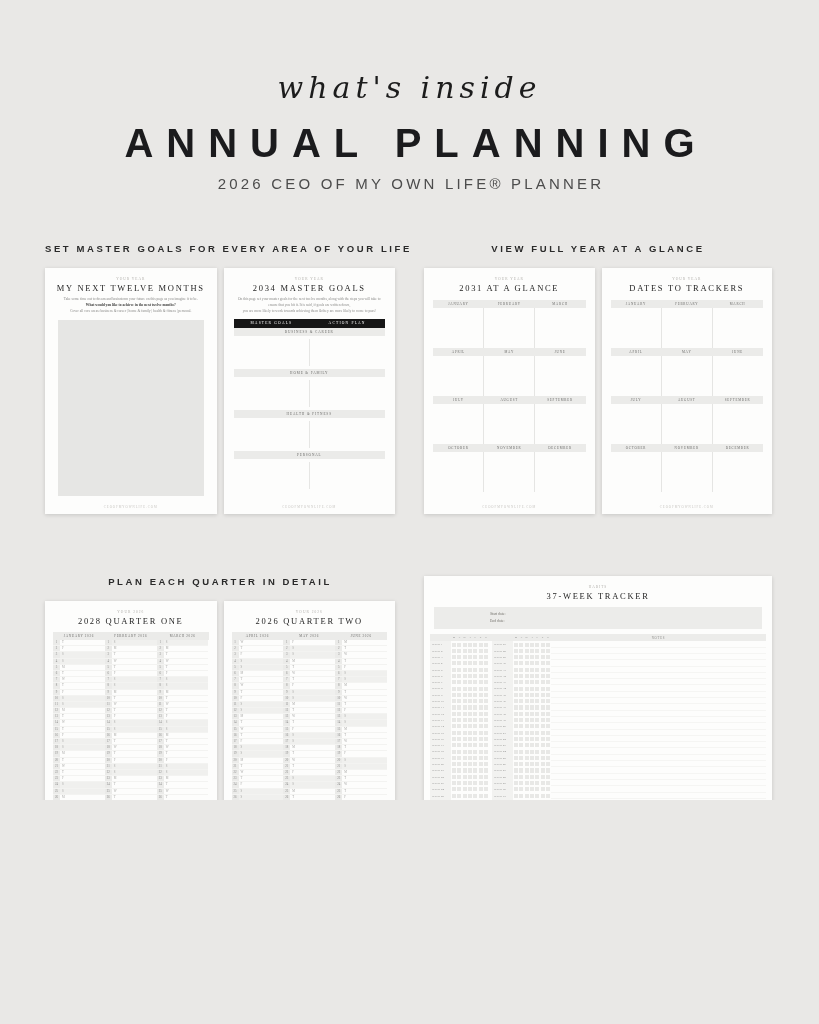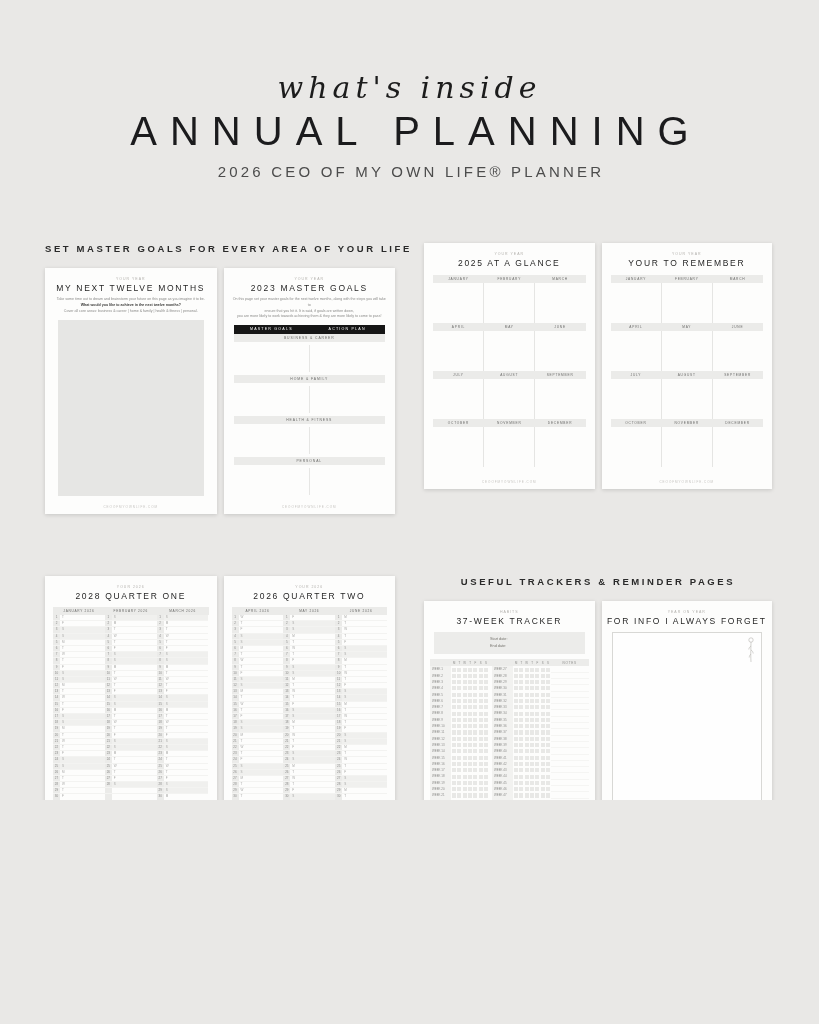--- a/index.html
+++ b/index.html
@@ -3,31 +3,31 @@
 <meta charset="utf-8">
 <style>
   html,body{margin:0;padding:0;background:#e9e8e6;}
   .canvas{position:relative;width:819px;height:800px;background:#e9e8e6;
     font-family:"Liberation Sans",sans-serif;overflow:hidden;}
 
   
   .hdr{position:absolute;top:0;left:0;right:0;text-align:center;}
   .script{margin-top:70px;font-family:"DejaVu Serif",serif;font-style:italic;
     font-size:30px;color:#1c1c1c;letter-spacing:5px;}
-  .title{margin:4px 0 0;font-size:40px;font-weight:400;letter-spacing:13px;
+  .title{margin:16px 0 0;font-size:40px;font-weight:700;letter-spacing:13px;
     text-indent:13px;color:#1b1b1d;}
   .subtitle{margin-top:9px;font-size:15px;letter-spacing:3.2px;text-indent:3px;color:#4c4c4c;}
 
   
   .quad{position:absolute;width:350px;}
   .q1{left:45px;top:243px}.q2{left:424px;top:243px;width:348px}
   .q3{left:45px;top:576px}.q4{left:424px;top:576px;width:348px}
   .sec-head{text-align:center;font-size:9.5px;letter-spacing:2.6px;font-weight:700;
     color:#2a2a2a;margin-bottom:14px;white-space:nowrap;}
-  .pair{display:flex;gap:7px;}
+  .pair{display:flex;gap:7px;font-family:Liberation Serif, serif;}
   .sheet{flex:1;height:246px;background:#fdfdfc;box-shadow:0 1px 4px rgba(0,0,0,.15);
     position:relative;display:flex;flex-direction:column;overflow:hidden;}
 
   
   .eyebrow{margin-top:9px;text-align:center;font-size:3.5px;letter-spacing:1px;color:#b3b1ad;}
   .ptitle{margin-top:2px;text-align:center;font-size:8.5px;letter-spacing:1.7px;
     color:#1f1f1f;font-weight:500;}
   .intro{margin-top:4px;text-align:center;font-size:3.6px;line-height:1.6;color:#8a8a88;
     padding:0 8px;}
   .intro .b{font-weight:700;color:#3a3a38;}
@@ -112,21 +112,21 @@
           <div>Take some time out to dream and brainstorm your future on this page as you imagine it to be.</div>
           <div class="b">What would you like to achieve in the next twelve months?</div>
           <div>Cover all core areas: business &amp; career | home &amp; family | health &amp; fitness | personal.</div>
         </div>
         <div class="bigbox"></div>
         <div class="pfoot">CEOOFMYOWNLIFE.COM</div>
       </div>
 
       <div class="sheet">
         <div class="eyebrow">YOUR YEAR</div>
-        <div class="ptitle">2023 MASTER GOALS</div>
+        <div class="ptitle">2034 MASTER GOALS</div>
         <div class="intro">
           <div>On this page set your master goals for the next twelve months, along with the steps you will take to</div>
           <div>ensure that you hit it. It is said, if goals are written down,</div>
           <div>you are more likely to work towards achieving them &amp; they are more likely to come to pass!</div>
         </div>
         <div class="goalbar">
           <span>MASTER GOALS</span>
           <span>ACTION PLAN</span>
         </div>
         <div>
@@ -139,25 +139,26 @@
             <div class="cat-bar">PERSONAL</div>
             <div class="cat-space"></div>
           </div>
         <div class="pfoot">CEOOFMYOWNLIFE.COM</div>
       </div>
 
     </div>
   </section>
 
   <section class="quad q2">
+    <div class="sec-head">VIEW FULL YEAR AT A GLANCE</div>
     <div class="pair">
 
       <div class="sheet">
         <div class="eyebrow">YOUR YEAR</div>
-        <div class="ptitle">2025 AT A GLANCE</div>
+        <div class="ptitle">2031 AT A GLANCE</div>
         <div class="mgrid">
             <div class="mg-bar">
               <span>JANUARY</span>
               <span>FEBRUARY</span>
               <span>MARCH</span>
             </div>
             <div class="mg-cells">
               <div class="mg-cell"></div>
               <div class="mg-cell"></div>
               <div class="mg-cell"></div>
@@ -191,21 +192,21 @@
               <div class="mg-cell"></div>
               <div class="mg-cell"></div>
               <div class="mg-cell"></div>
             </div>
           </div>
         <div class="pfoot">CEOOFMYOWNLIFE.COM</div>
       </div>
 
       <div class="sheet">
         <div class="eyebrow">YOUR YEAR</div>
-        <div class="ptitle">YOUR TO REMEMBER</div>
+        <div class="ptitle">DATES TO TRACKERS</div>
         <div class="mgrid">
             <div class="mg-bar">
               <span>JANUARY</span>
               <span>FEBRUARY</span>
               <span>MARCH</span>
             </div>
             <div class="mg-cells">
               <div class="mg-cell"></div>
               <div class="mg-cell"></div>
               <div class="mg-cell"></div>
@@ -241,20 +242,21 @@
               <div class="mg-cell"></div>
             </div>
           </div>
         <div class="pfoot">CEOOFMYOWNLIFE.COM</div>
       </div>
 
     </div>
   </section>
 
   <section class="quad q3">
+    <div class="sec-head">PLAN EACH QUARTER IN DETAIL</div>
     <div class="pair">
 
       <div class="sheet">
         <div class="eyebrow">YOUR 2026</div>
         <div class="ptitle">2028 QUARTER ONE</div>
         <div class="qtable">
             <div class="q-head">
               <span>JANUARY 2026</span>
               <span>FEBRUARY 2026</span>
               <span>MARCH 2026</span>
@@ -1141,21 +1143,20 @@
               </div>
             </div>
           </div>
         <div class="pfoot">CEOOFMYOWNLIFE.COM</div>
       </div>
 
     </div>
   </section>
 
   <section class="quad q4">
-    <div class="sec-head">USEFUL TRACKERS &amp; REMINDER PAGES</div>
     <div class="pair">
 
       <div class="sheet">
         <div class="eyebrow">HABITS</div>
         <div class="ptitle">37-WEEK TRACKER</div>
         <div class="ttop">
           <div>Start date:</div>
           <div>End date:</div>
         </div>
         <div class="ttable">
@@ -1804,33 +1805,17 @@
                 <div class="t-box"></div>
                 <div class="t-box"></div>
                 <div class="t-box"></div>
               </div>
               <div class="t-notescell"></div>
             </div>
           </div>
         <div class="pfoot">CEOOFMYOWNLIFE.COM</div>
       </div>
 
-      <div class="sheet">
-        <div class="eyebrow">YEAR ON YEAR</div>
-        <div class="ptitle">FOR INFO I ALWAYS FORGET</div>
-        <div class="infobox">
-          <svg class="sprig" width="10" height="26" viewBox="0 0 10 26">
-            <g stroke="#b5b3af" fill="none" stroke-width="0.6">
-              <circle cx="5" cy="3" r="2.2"></circle>
-              <path d="M5 5 C5 10 4.5 16 5 25"></path>
-              <path d="M5 9 C3.5 10 3 11 2.8 12.5"></path>
-              <path d="M5 13 C6.5 14 7 15 7.2 16.5"></path>
-              <path d="M5 17 C3.8 18 3.4 19 3.2 20.5"></path>
-            </g>
-          </svg>
-        </div>
-        <div class="pfoot">CEOOFMYOWNLIFE.COM</div>
-      </div>
 
     </div>
   </section>
 
 </div>
 
 </body></html>

